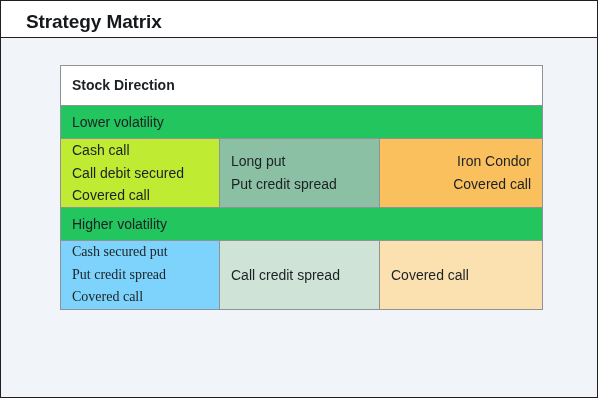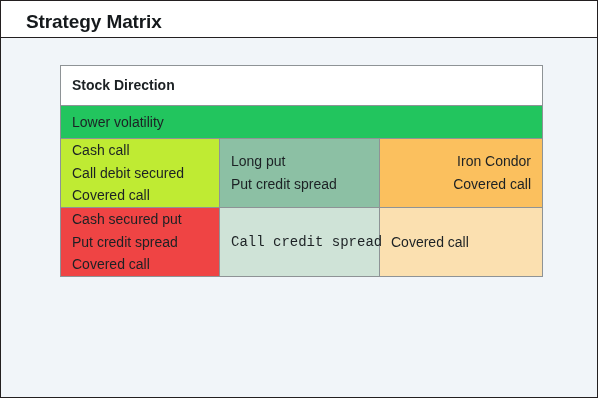--- a/index.html
+++ b/index.html
@@ -86,22 +86,22 @@
     display: block;
   }
   .cell-lines span {
     display: block;
     white-space: nowrap;
   }
 
   .c-limegreen   { background: #bfeb33; }
   .c-teal        { background: #8cc0a4; }
   .c-orange      { background: #fbc05e; text-align: right; }
-  .c-paleGreen   { background: #ef4444; }
-  .c-paleTeal    { background: #cfe3d7; font-family: Liberation Mono, monospace; }
+  .c-paleGreen   { background: #7dd3fc; font-family: Liberation Serif, serif; }
+  .c-paleTeal    { background: #cfe3d7; }
   .c-paleOrange  { background: #fbe0b0; }
 </style>
 </head>
 <body>
 
 <div id="page">
 
   <div id="titlebar">
     <div id="title-text">Strategy Matrix</div>
   </div>
@@ -138,20 +138,23 @@
           </span>
         </td>
         <td class="c-orange">
           <span class="cell-lines">
             <span>Iron Condor</span>
             <span>Covered call</span>
           </span>
         </td>
       </tr>
 
+      <tr class="row-band">
+        <td colspan="3">Higher volatility</td>
+      </tr>
 
       <tr class="row-cells">
         <td class="c-paleGreen">
           <span class="cell-lines">
             <span>Cash secured put</span>
             <span>Put credit spread</span>
             <span>Covered call</span>
           </span>
         </td>
         <td class="c-paleTeal">

